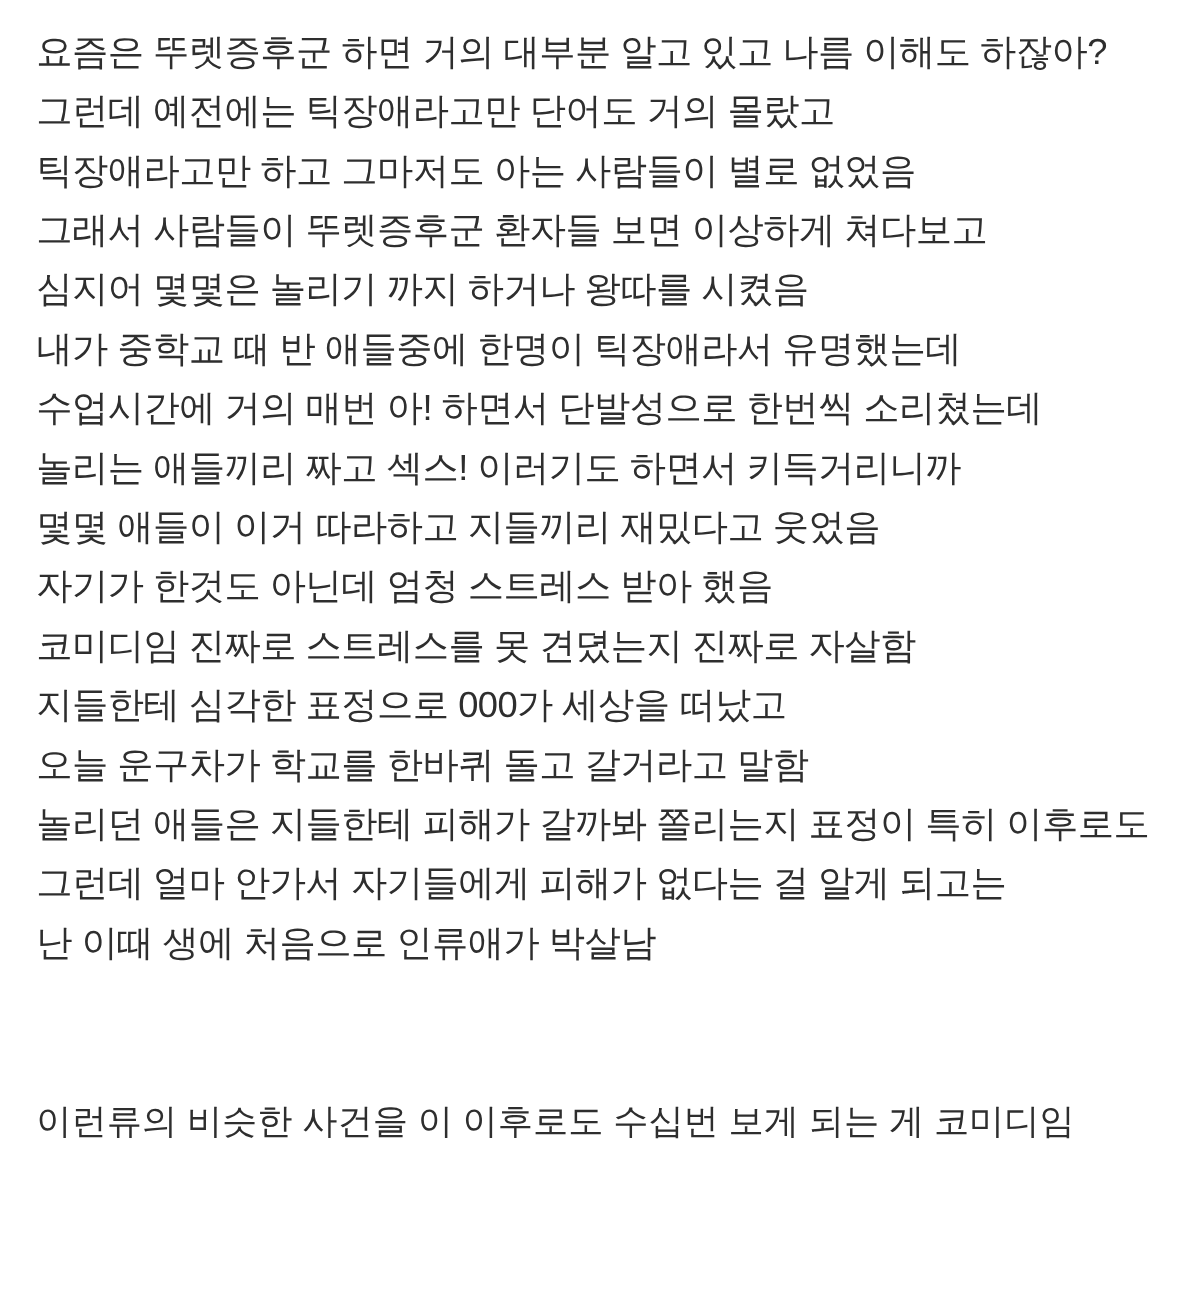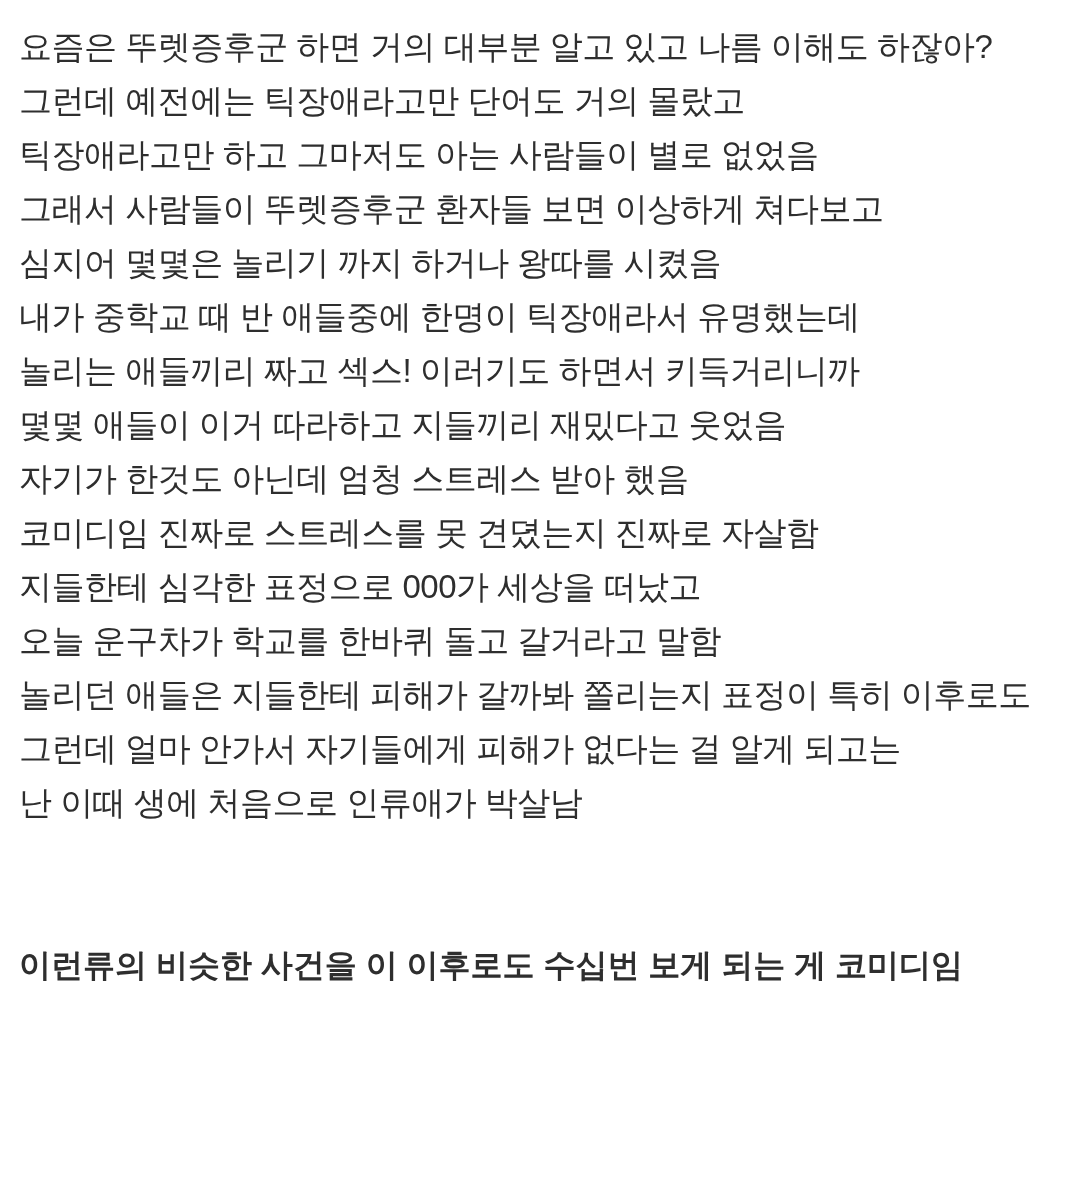--- a/index.html
+++ b/index.html
@@ -9,54 +9,55 @@
   * { margin: 0; padding: 0; box-sizing: border-box; }
   html, body {
     width: 1079px;
     background: var(--bg);
     font-family: "Liberation Sans", "DejaVu Sans", sans-serif;
   }
   .page {
     width: 1079px;
     height: 1192px;
     background: var(--bg);
-    padding: 20px 30px 0 19px;
+    padding: 20px 30px 0 33px;
     overflow: hidden;
   }
   .post-line {
     font-size: 33px;
     line-height: 54px;
     color: var(--text);
     letter-spacing: -0.5px;
     white-space: nowrap;
     font-weight: 400;
   }
   .paragraph-gap {
     height: 108px;
   }
   .closing-line {
     font-size: 32px;
     line-height: 54px;
     color: var(--text);
     letter-spacing: 0px;
     white-space: nowrap;
-    font-weight: 700;
+    font-weight: 400;
   }
 </style>
 </head>
 <body>
 
 <div class="page">
   <div>
     <div class="post-line">요즘은 뚜렛증후군 하면 거의 대부분 알고 있고 나름 이해도 하잖아?</div>
     <div class="post-line">그런데 예전에는 틱장애라고만 단어도 거의 몰랐고</div>
     <div class="post-line">틱장애라고만 하고 그마저도 아는 사람들이 별로 없었음</div>
     <div class="post-line">그래서 사람들이 뚜렛증후군 환자들 보면 이상하게 쳐다보고</div>
     <div class="post-line">심지어 몇몇은 놀리기 까지 하거나 왕따를 시켰음</div>
     <div class="post-line">내가 중학교 때 반 애들중에 한명이 틱장애라서 유명했는데</div>
+    <div class="post-line">수업시간에 거의 매번 아! 하면서 단발성으로 한번씩 소리쳤는데</div>
     <div class="post-line">놀리는 애들끼리 짜고 섹스! 이러기도 하면서 키득거리니까</div>
     <div class="post-line">몇몇 애들이 이거 따라하고 지들끼리 재밌다고 웃었음</div>
     <div class="post-line">자기가 한것도 아닌데 엄청 스트레스 받아 했음</div>
     <div class="post-line">코미디임 진짜로 스트레스를 못 견뎠는지 진짜로 자살함</div>
     <div class="post-line">지들한테 심각한 표정으로 000가 세상을 떠났고</div>
     <div class="post-line">오늘 운구차가 학교를 한바퀴 돌고 갈거라고 말함</div>
     <div class="post-line">놀리던 애들은 지들한테 피해가 갈까봐 쫄리는지 표정이 특히 이후로도</div>
     <div class="post-line">그런데 얼마 안가서 자기들에게 피해가 없다는 걸 알게 되고는</div>
     <div class="post-line">난 이때 생에 처음으로 인류애가 박살남</div>
     <div class="paragraph-gap"></div>

